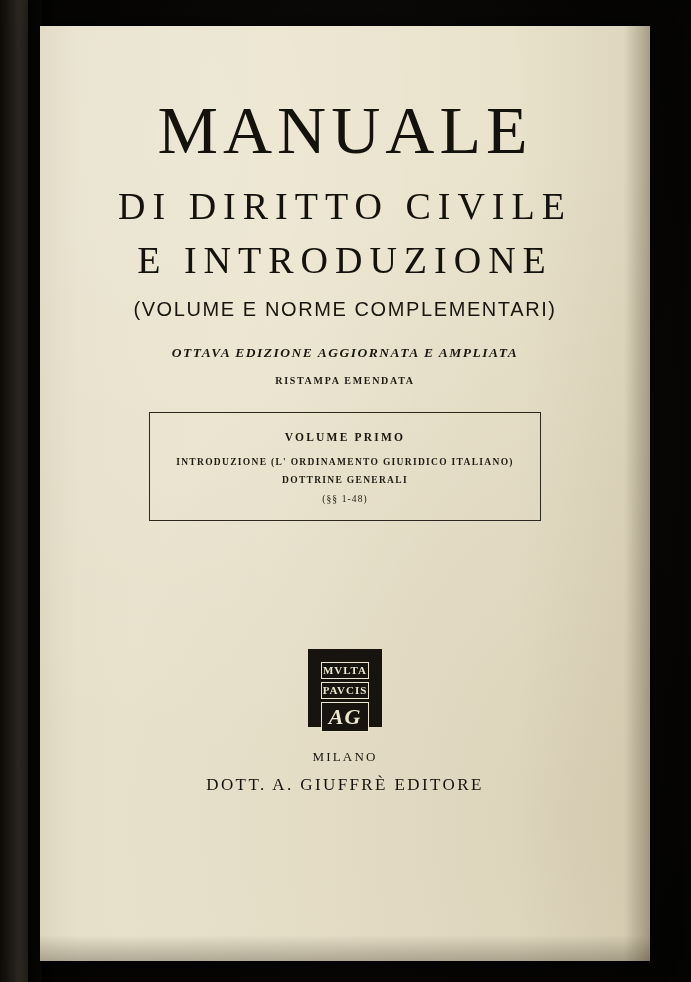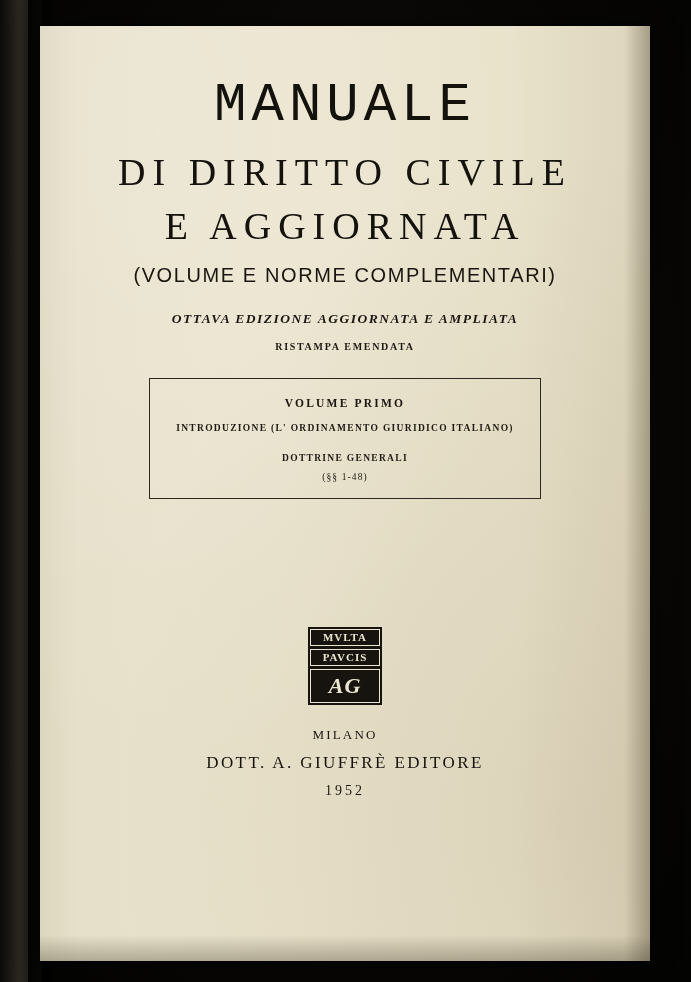--- a/index.html
+++ b/index.html
@@ -90,25 +90,25 @@
 
   .author {
     margin-top: 62px;
     font-size: 17px;
     letter-spacing: 4.0px;
     font-family: "Liberation Serif", serif;
     color: #1b1812;
   }
 
   .title-main {
-    margin-top: 49px;
-    font-size: 54px;
+    margin-top: 65px;
+    font-size: 68px;
     letter-spacing: 5px;
     color: #14120d;
-    font-family: Liberation Mono, monospace;
+    font-family: Liberation Serif, serif;
   }
   .title-line2 {
     margin-top: 14px;
     font-size: 38px;
     letter-spacing: 7px;
     color: #14120d;
   }
   .title-line3 {
     margin-top: 10px;
     font-size: 38px;
@@ -152,21 +152,21 @@
     color: #1a1711;
   }
   .volume-sub1 {
     margin-top: 14px;
     font-size: 9.5px;
     letter-spacing: 1.3px;
     font-weight: bold;
     color: #1d1a13;
   }
   .volume-sub2 {
-    margin-top: 20px;
+    margin-top: 8px;
     font-size: 9.5px;
     letter-spacing: 1.3px;
     font-weight: bold;
     color: #1d1a13;
   }
   .volume-sections {
     margin-top: 9px;
     font-size: 9.5px;
     letter-spacing: 1.1px;
     color: #1d1a13;
@@ -174,21 +174,21 @@
 
   .logo-wrap {
     margin-top: 128px;
     display: flex;
     justify-content: center;
   }
   .logo {
     width: 74px;
     height: 78px;
     background: #17140f;
-    padding: 2px;
+    padding: 13px;
     box-sizing: border-box;
     display: flex;
     flex-direction: column;
     gap: 3px;
   }
   .logo-row {
     background: #17140f;
     color: #ece5cf;
     text-align: center;
     font-family: "Liberation Serif", serif;
@@ -242,21 +242,21 @@
   <div class="page">
     <div class="page-grain"></div>
     <div class="page-right-shadow"></div>
     <div class="page-bottom-shadow"></div>
 
     <div class="content">
 
 
       <div class="title-main">MANUALE</div>
       <div class="title-line2">DI DIRITTO CIVILE</div>
-      <div class="title-line3">E AGGIORNATA</div>
+      <div class="title-line3">E INTRODUZIONE</div>
 
       <div class="subtitle-paren">(VOLUME E NORME COMPLEMENTARI)</div>
 
       <div class="edition">OTTAVA EDIZIONE AGGIORNATA E AMPLIATA</div>
       <div class="reprint">RISTAMPA EMENDATA</div>
 
       <div class="volume-box">
         <div class="volume-title">VOLUME PRIMO</div>
         <div class="volume-sub1">INTRODUZIONE (L' ORDINAMENTO GIURIDICO ITALIANO)</div>
         <div class="volume-sub2">DOTTRINE GENERALI</div>
@@ -266,17 +266,16 @@
       <div class="logo-wrap">
         <div class="logo">
           <div class="logo-row logo-r1">MVLTA</div>
           <div class="logo-row logo-r2">PAVCIS</div>
           <div class="logo-row logo-r3">AG</div>
         </div>
       </div>
 
       <div class="imprint-city">MILANO</div>
       <div class="imprint-pub">DOTT. A. GIUFFRÈ  EDITORE</div>
-      <div class="imprint-year">1952</div>
 
     </div>
   </div>
 </div>
 
 </body></html>

